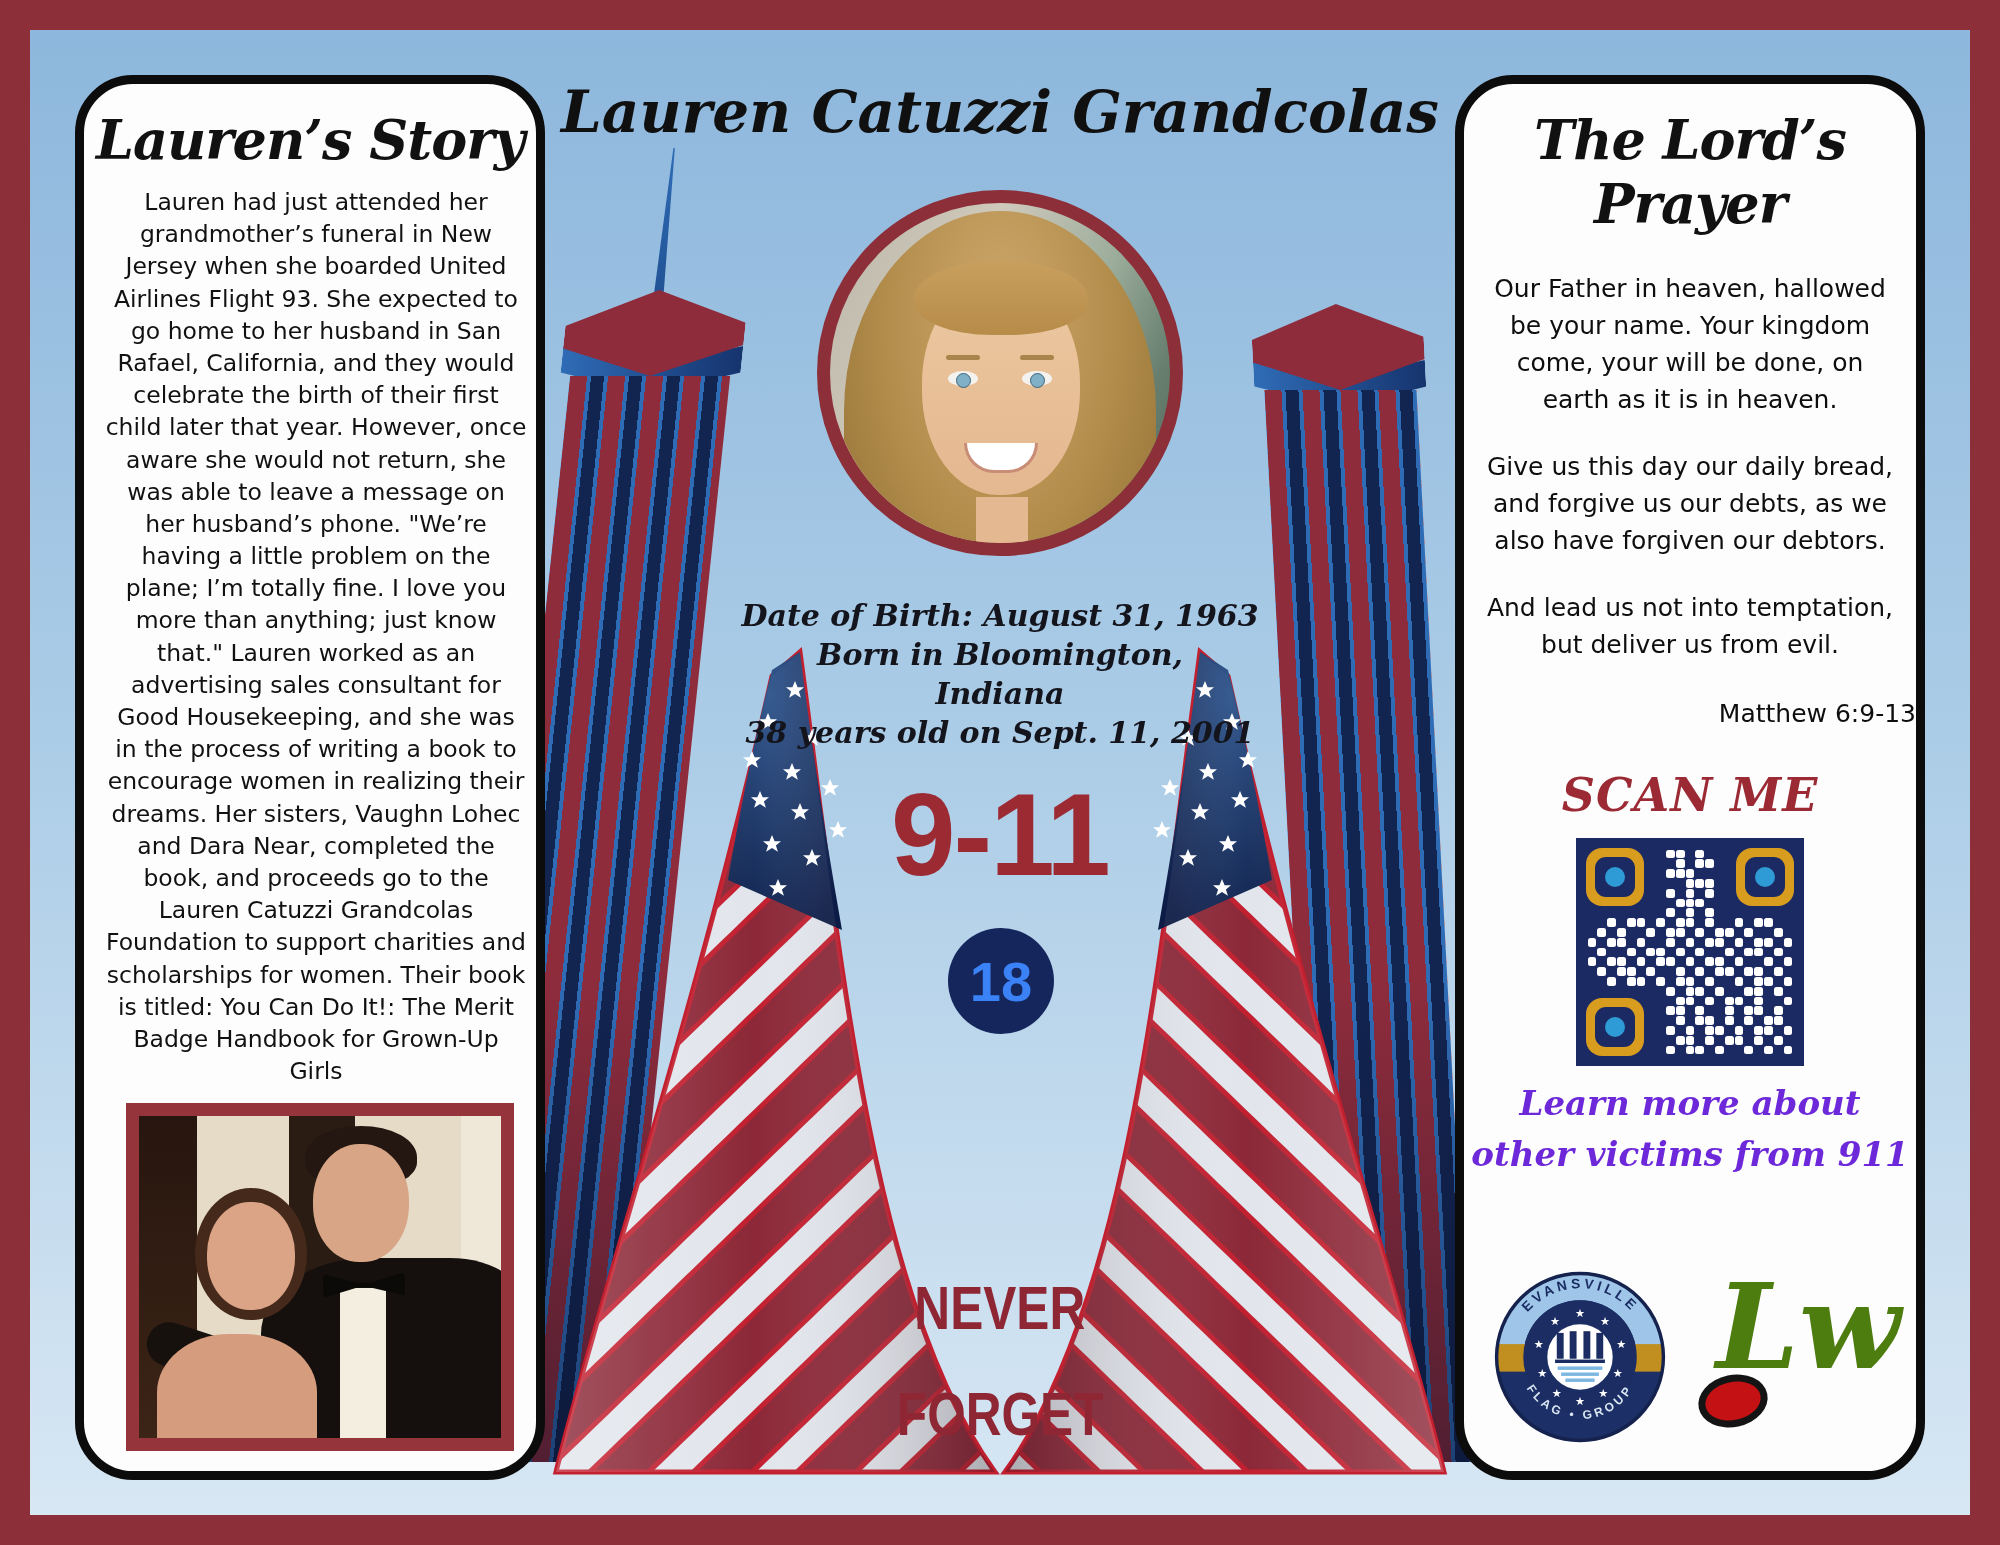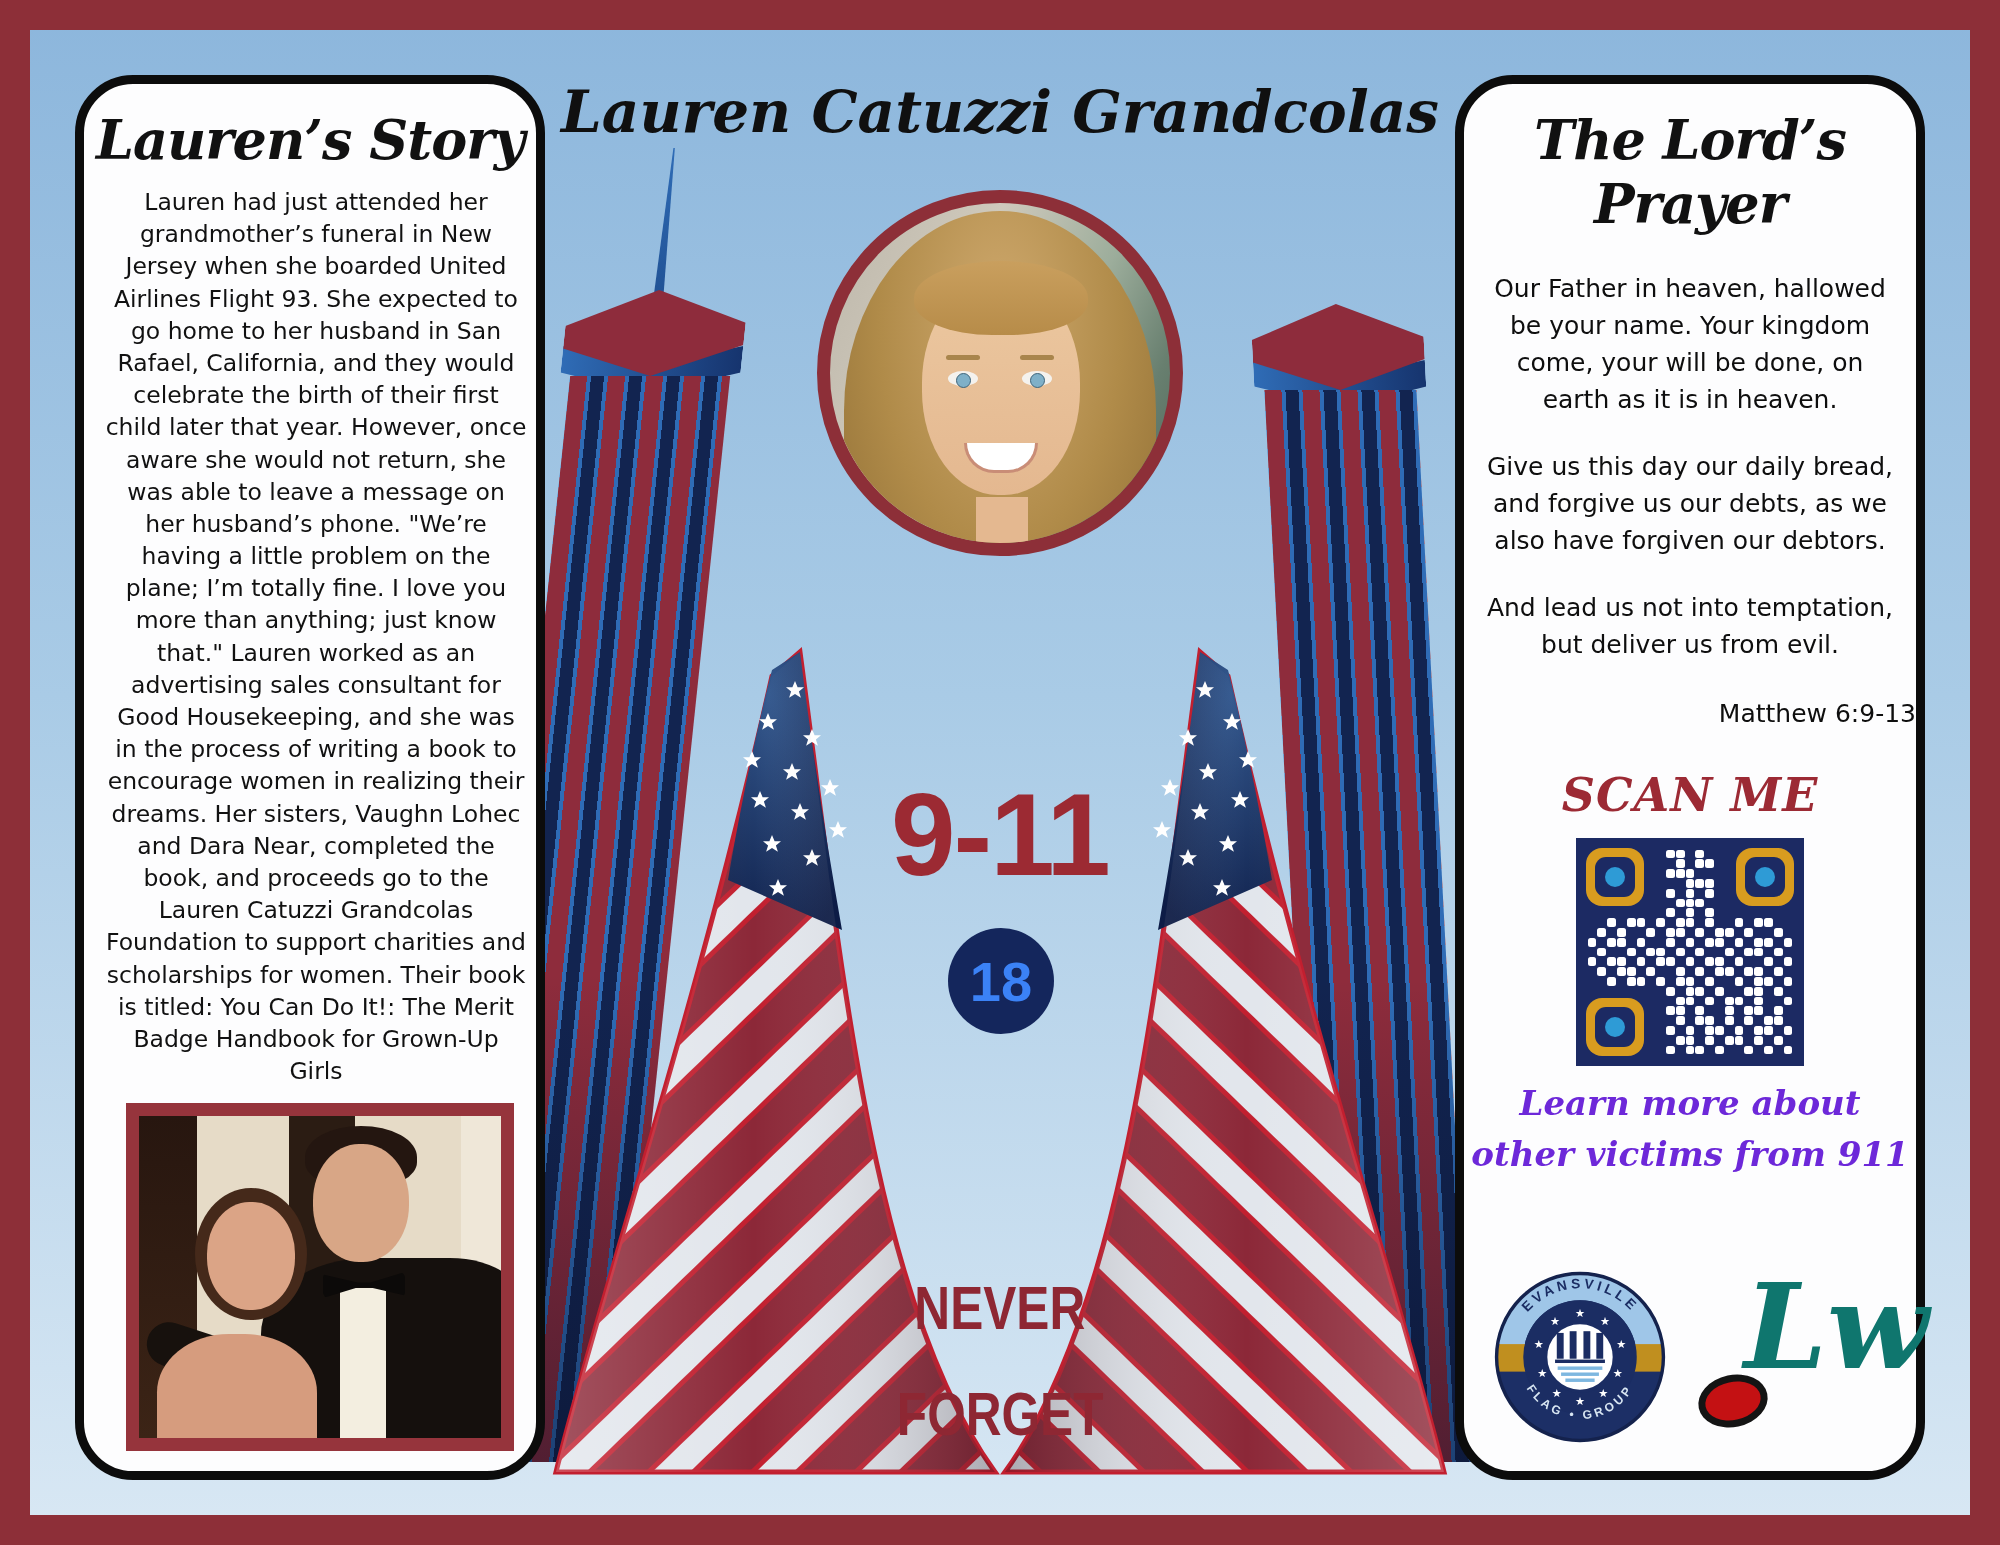--- a/index.html
+++ b/index.html
@@ -102,22 +102,22 @@
   .qm{margin:.5px;} .qm.on{background:#fff;border-radius:2.5px;}
   .finder{position:absolute;width:58px;height:58px;background:#d89c1f;border-radius:16px;}
   .finder .fi{position:absolute;inset:9px;background:#1c2a63;border-radius:11px;}
   .finder .fd{position:absolute;inset:19px;background:#2e9bd6;border-radius:50%;}
   .f-tl{left:10px;top:10px;} .f-tr{right:10px;top:10px;} .f-bl{left:10px;bottom:10px;}
   .learn{font-family:"DejaVu Serif",serif;font-style:italic;font-weight:bold;font-size:34px;
     line-height:1.5;color:#6d28d9;text-align:center;margin-top:12px;}
   .logos{position:absolute;left:0;right:0;bottom:24px;height:180px;display:flex;
     align-items:center;justify-content:space-evenly;}
   .sig{position:relative;width:190px;height:165px;}
-  .sig-text{position:absolute;left:48px;top:-18px;font-family:"DejaVu Serif",serif;
-    font-style:italic;font-weight:bold;font-size:118px;color:#0f766e;}
+  .sig-text{position:absolute;left:20px;top:-18px;font-family:"DejaVu Serif",serif;
+    font-style:italic;font-weight:bold;font-size:118px;color:#4d7c0f;}
   .sig-dot{position:absolute;left:2px;top:100px;width:56px;height:38px;background:#c41113;
     border:7px solid #141414;border-radius:50%;transform:rotate(-12deg);}
 </style>
 </head>
 <body>
 
 <div class="canvas">
 
   <div class="tower tower-left">
     <div class="antenna"></div>
@@ -182,20 +182,26 @@
     <div class="pt-brow l"></div>
     <div class="pt-brow r"></div>
     <div class="pt-eye l"></div>
     <div class="pt-eye r"></div>
     <div class="pt-iris l"></div>
     <div class="pt-iris r"></div>
     <div class="pt-smile"></div>
     <div class="pt-neck"></div>
   </div>
 
+  <div class="dob">
+    <div>Date of Birth: August 31, 1963</div>
+    <div>Born in Bloomington,</div>
+    <div>Indiana</div>
+    <div>38 years old on Sept. 11, 2001</div>
+  </div>
 
   <div class="nine11">9-11</div>
 
   <div class="badge">18</div>
 
   <div class="neverline never">
     <span>NEVER</span>
   </div>
   <div class="neverline forget">
     <span>FORGET</span>

